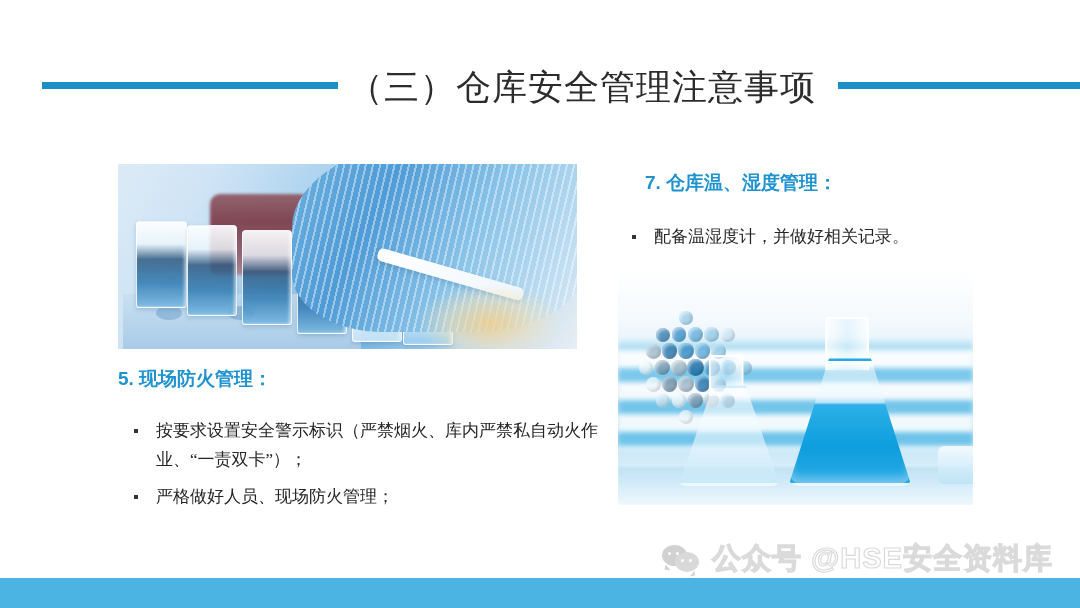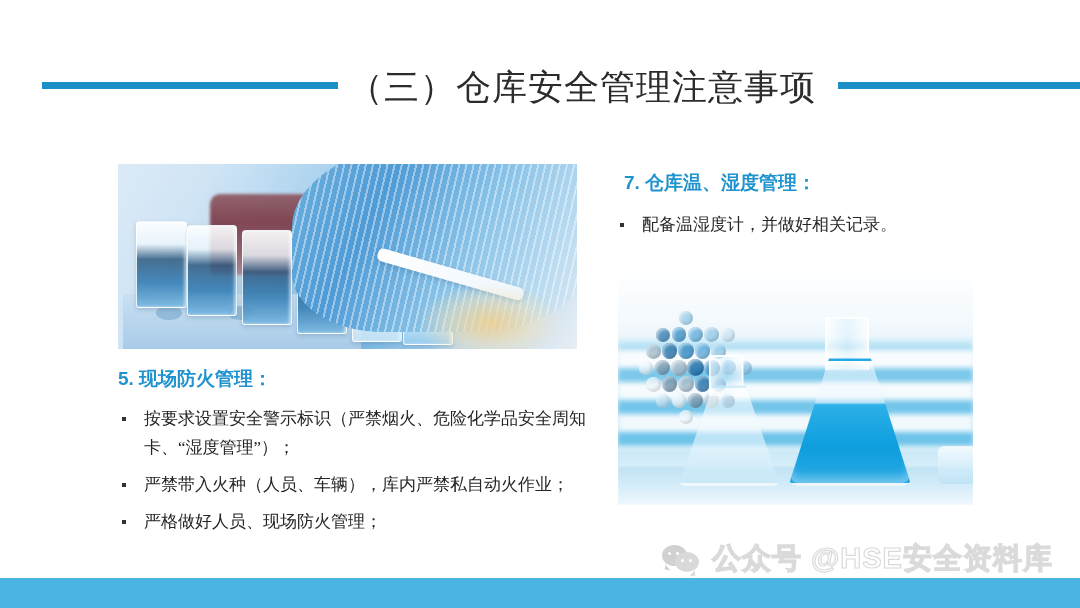--- a/index.html
+++ b/index.html
@@ -282,21 +282,21 @@
   .heading {
     position: absolute;
     font-family: "Liberation Sans", "DejaVu Sans", sans-serif;
     font-weight: bold;
     font-size: 19px;
     color: #1f93d0;
     white-space: nowrap;
   }
   .bullets {
     position: absolute;
-    margin: 0;
+    margin: 12px;
     padding: 0;
     list-style: none;
   }
   .bullets li {
     position: relative;
     padding-left: 26px;
     margin-bottom: 8px;
     font-size: 17px;
     line-height: 29px;
     color: #252525;
@@ -307,21 +307,21 @@
     position: absolute;
     left: 4px;
     top: 13px;
     width: 4px;
     height: 4px;
     background: #333333;
   }
 
   .left-heading { left: 118px; top: 366px; }
   .left-bullets { left: 118px; top: 404px; width: 470px; }
-  .right-heading { left: 624px; top: 170px; }
+  .right-heading { left: 645px; top: 170px; }
   .right-bullets { left: 616px; top: 210px; width: 400px; }
 
   
   .watermark {
     position: absolute;
     left: 662px;
     top: 538px;
     height: 42px;
     display: flex;
     align-items: center;
@@ -406,22 +406,21 @@
     <div class="vial v4"></div>
     <div class="vial v5"></div>
     <div class="vial v6"></div>
     <div class="lab-glove"></div>
     <div class="lab-swab"></div>
     <div class="lab-glow"></div>
   </div>
 
   <div class="heading left-heading">5. 现场防火管理：</div>
   <ul class="bullets left-bullets">
-    <li>按要求设置安全警示标识（严禁烟火、危险化学品安全周知卡、“湿度管理”）；</li>
-    <li>严禁带入火种（人员、车辆），库内严禁私自动火作业；</li>
+    <li>按要求设置安全警示标识（严禁烟火、库内严禁私自动火作业、“一责双卡”）；</li>
     <li>严格做好人员、现场防火管理；</li>
   </ul>
 
   <div class="heading right-heading">7. 仓库温、湿度管理：</div>
   <ul class="bullets right-bullets">
     <li>配备温湿度计，并做好相关记录。</li>
   </ul>
 
   <div class="photo photo-flask">
     <div class="flask-bg-bars"></div>

